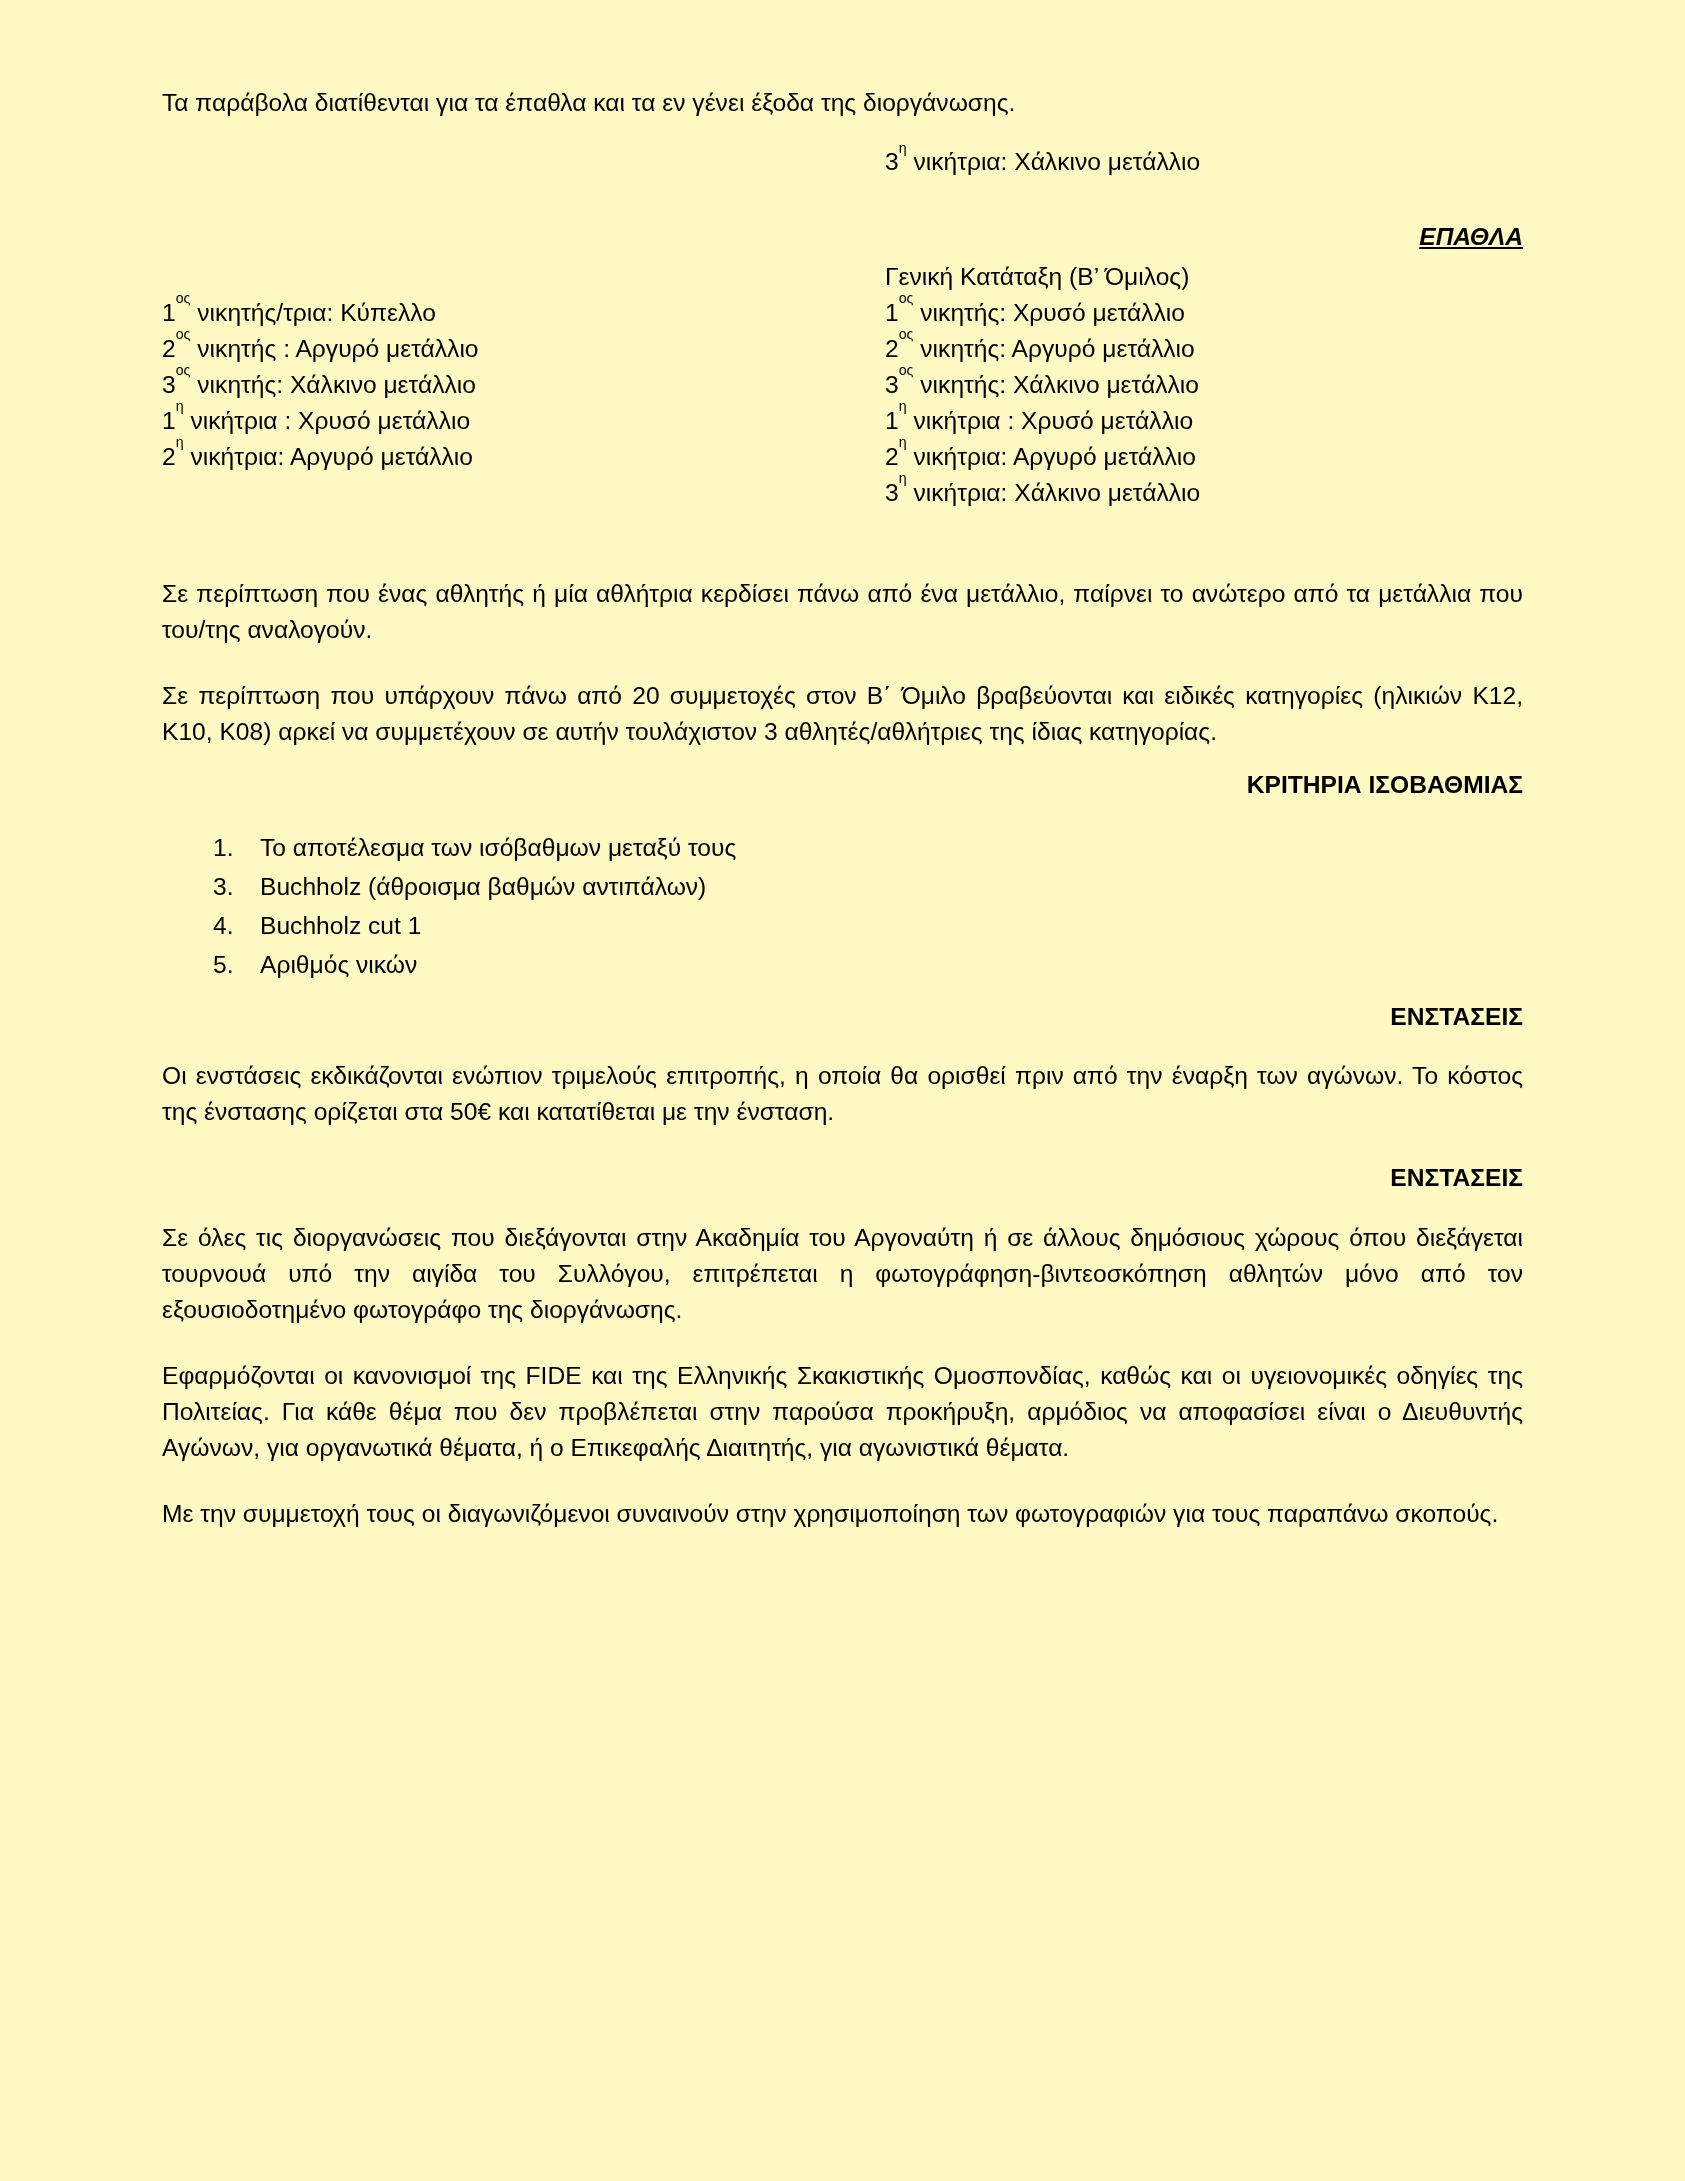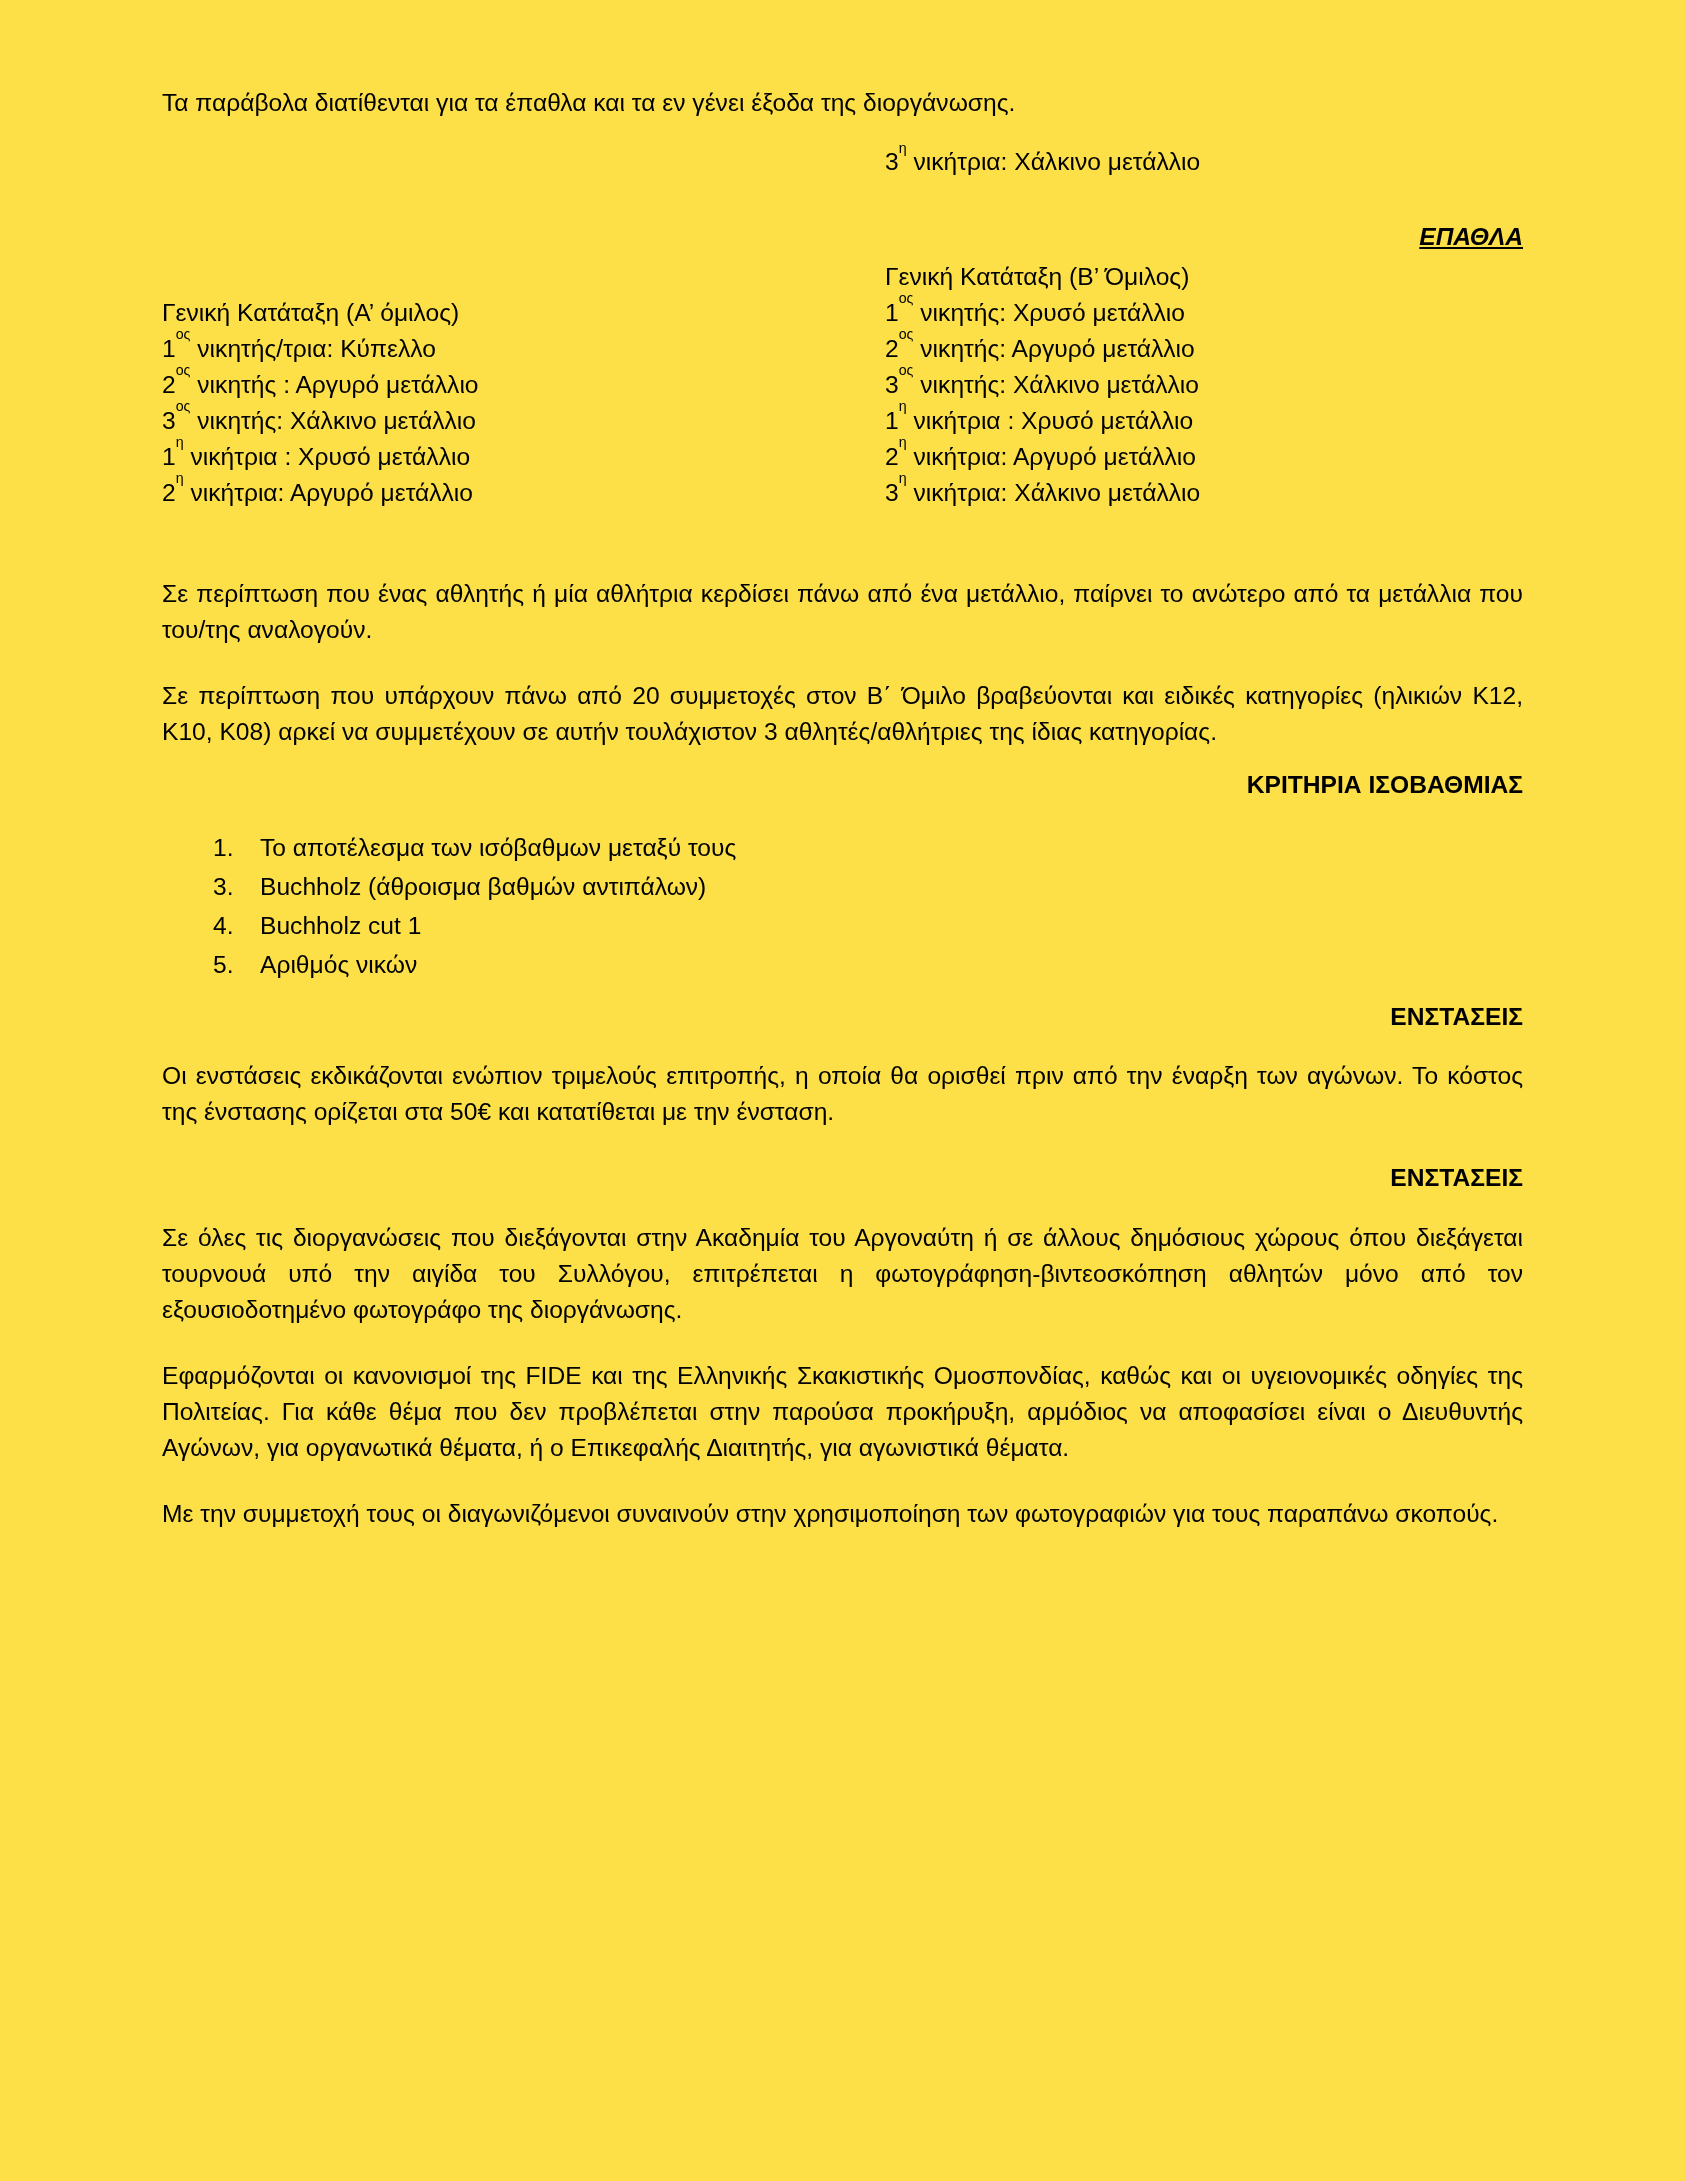--- a/index.html
+++ b/index.html
@@ -5,21 +5,21 @@
   html, body {
     margin: 0;
     padding: 0;
     background: #ffffff;
   }
   .page {
     position: relative;
     width: 1685px;
     height: 2181px;
     box-sizing: border-box;
-    background: #fde047;
+    background: #fef9c3;
     color: #000000;
     padding: 85px 162px 0 162px;
     font-family: "Liberation Sans", "DejaVu Sans", sans-serif;
     font-size: 24.6px;
     line-height: 36px;
     overflow: hidden;
   }
   .para {
     margin: 0 0 30px 0;
     text-align: justify;
@@ -85,21 +85,20 @@
 <div class="page">
 
   <p class="para single intro-para">Τα παράβολα διατίθενται για τα έπαθλα και τα εν γένει έξοδα της διοργάνωσης.</p>
 
   <div class="orphan-line award-line"><span>3</span><sup class="ord">η</sup><span> νικήτρια: Χάλκινο μετάλλιο</span></div>
 
   <div class="heading awards">ΕΠΑΘΛΑ</div>
 
   <div class="cols">
     <div class="col-left">
-      <div class="award-line">Γενική Κατάταξη (Α’ όμιλος)</div>
       <div class="award-line"><span>1</span><sup class="ord">ος</sup><span> νικητής/τρια: Κύπελλο</span></div>
       <div class="award-line"><span>2</span><sup class="ord">ος</sup><span> νικητής : Αργυρό μετάλλιο</span></div>
       <div class="award-line"><span>3</span><sup class="ord">ος</sup><span> νικητής: Χάλκινο μετάλλιο</span></div>
       <div class="award-line"><span>1</span><sup class="ord">η</sup><span> νικήτρια : Χρυσό μετάλλιο</span></div>
       <div class="award-line"><span>2</span><sup class="ord">η</sup><span> νικήτρια: Αργυρό μετάλλιο</span></div>
     </div>
     <div class="col-right">
       <div class="award-line">Γενική Κατάταξη (Β’ Όμιλος)</div>
       <div class="award-line"><span>1</span><sup class="ord">ος</sup><span> νικητής: Χρυσό μετάλλιο</span></div>
       <div class="award-line"><span>2</span><sup class="ord">ος</sup><span> νικητής: Αργυρό μετάλλιο</span></div>

